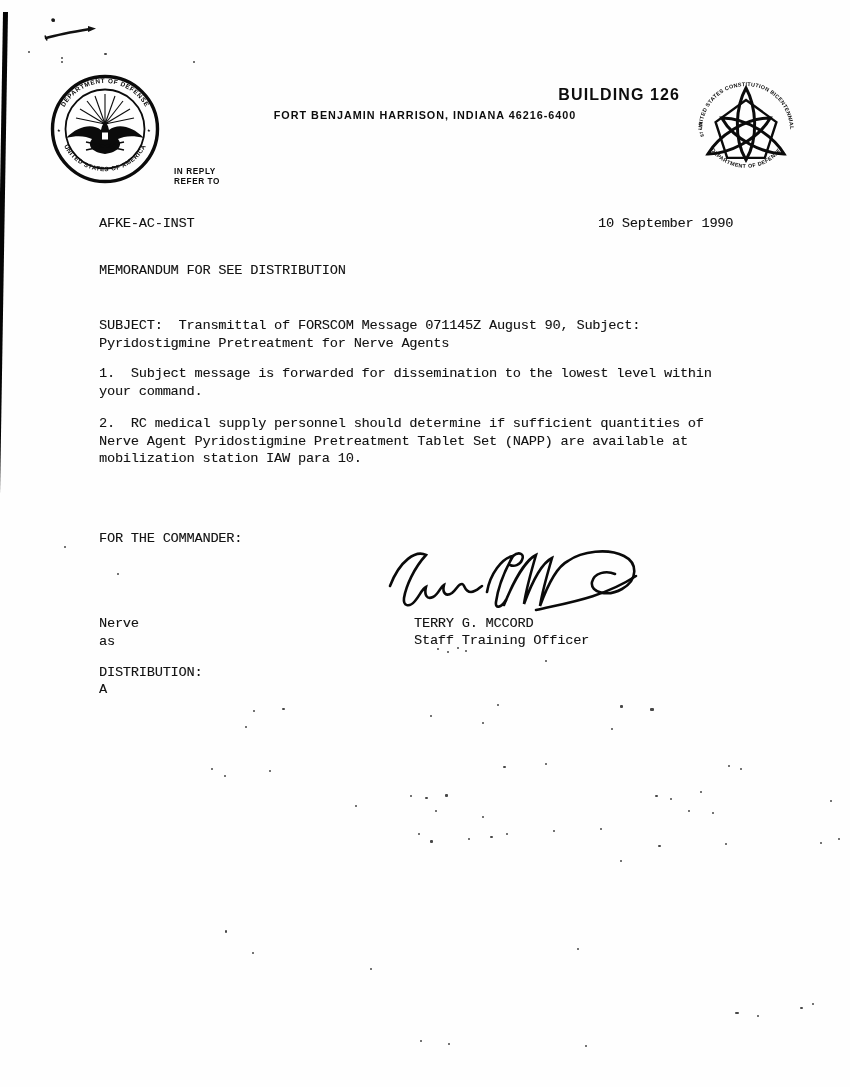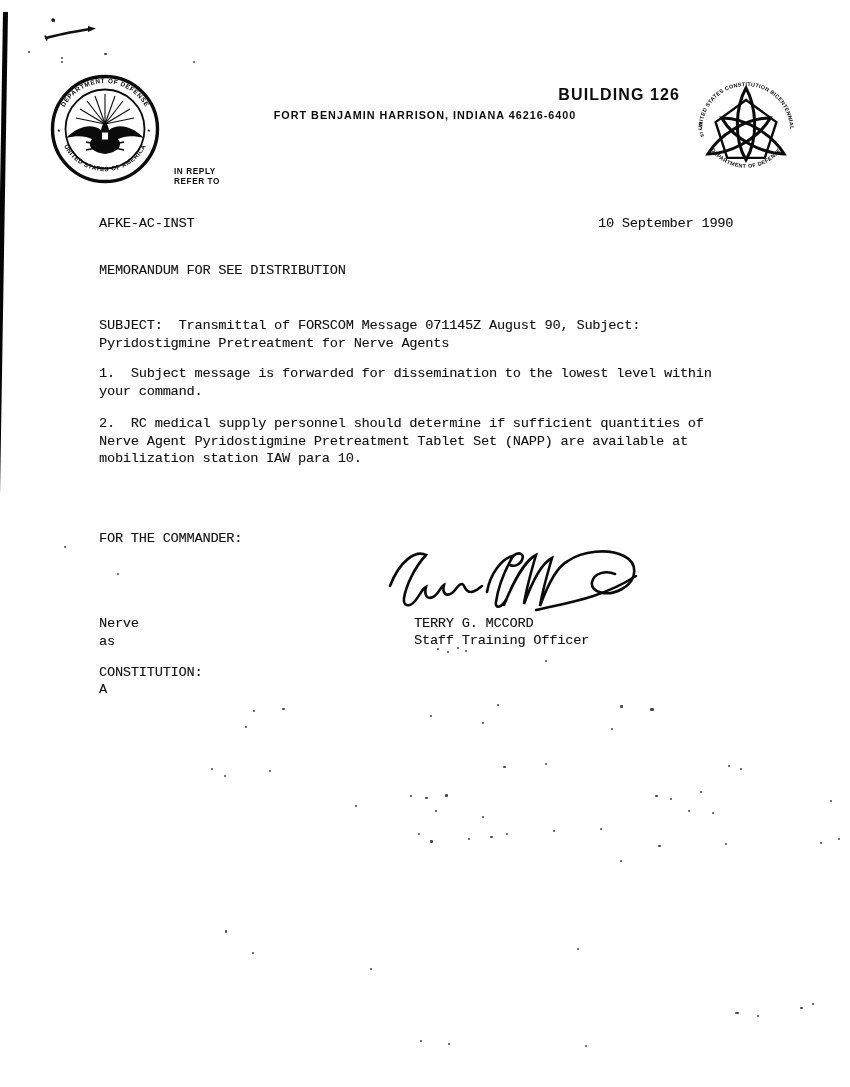--- a/index.html
+++ b/index.html
@@ -134,21 +134,21 @@
       <path d="M150,64 C180,57 216,52 250,30"></path>
     </g>
   </svg>
 
   <div class="abs mono" style="left:99px;top:615px;">Nerve
 as</div>
 
   <div class="abs mono" style="left:414px;top:615px;">TERRY G. MCCORD</div>
   <div class="abs mono" style="left:414px;top:632px;">Staff Training Officer</div>
 
-  <div class="abs mono" style="left:99px;top:664px;">CONSTITUTION:</div>
+  <div class="abs mono" style="left:99px;top:664px;">DISTRIBUTION:</div>
   <div class="abs mono" style="left:99px;top:681px;">A</div>
 
   <div>
       <div class="speck" style="left: 52px; top: 19px; width: 3px; height: 3px; opacity: 0.8;"></div>
       <div class="speck" style="left: 28px; top: 51px; width: 2px; height: 2px; opacity: 0.8;"></div>
       <div class="speck" style="left: 61px; top: 57px; width: 2px; height: 2px; opacity: 0.8;"></div>
       <div class="speck" style="left: 61px; top: 61px; width: 2px; height: 2px; opacity: 0.8;"></div>
       <div class="speck" style="left: 104px; top: 53px; width: 3px; height: 2px; opacity: 0.8;"></div>
       <div class="speck" style="left: 193px; top: 61px; width: 2px; height: 2px; opacity: 0.8;"></div>
       <div class="speck" style="left: 64px; top: 546px; width: 2px; height: 2px; opacity: 0.8;"></div>

